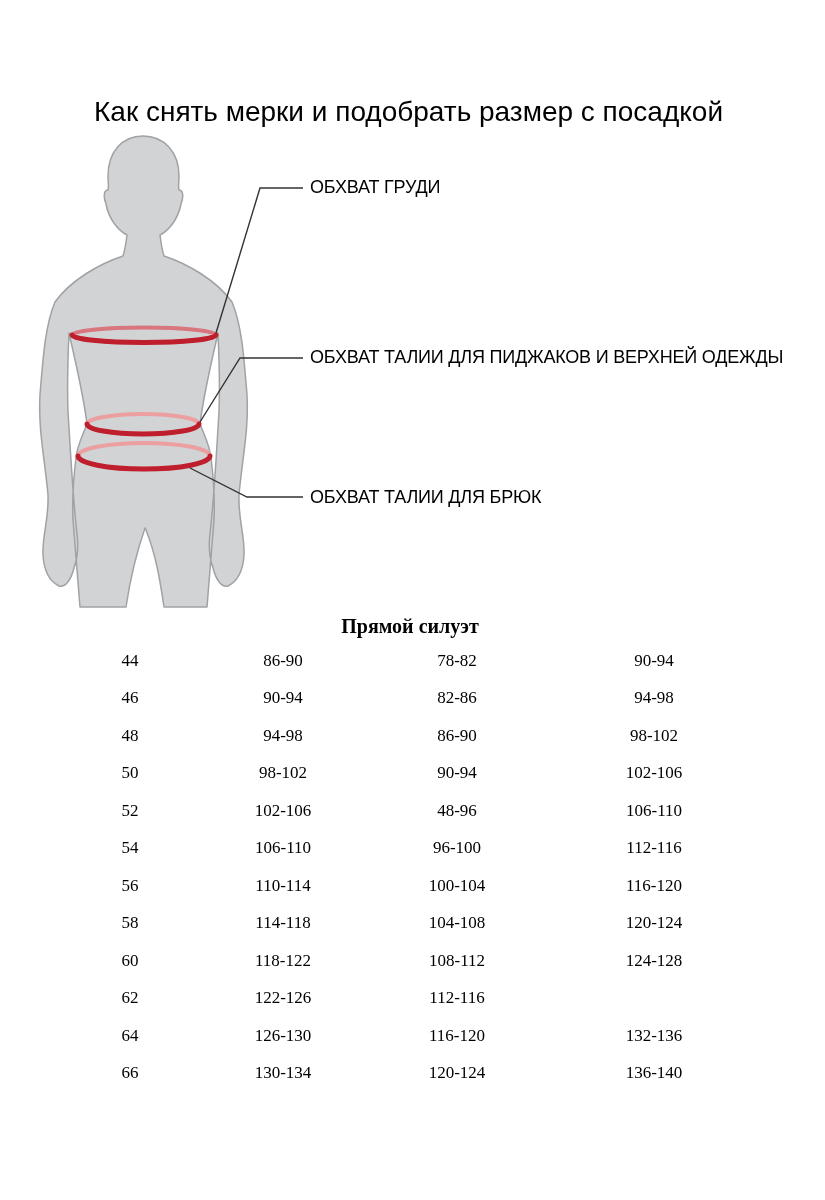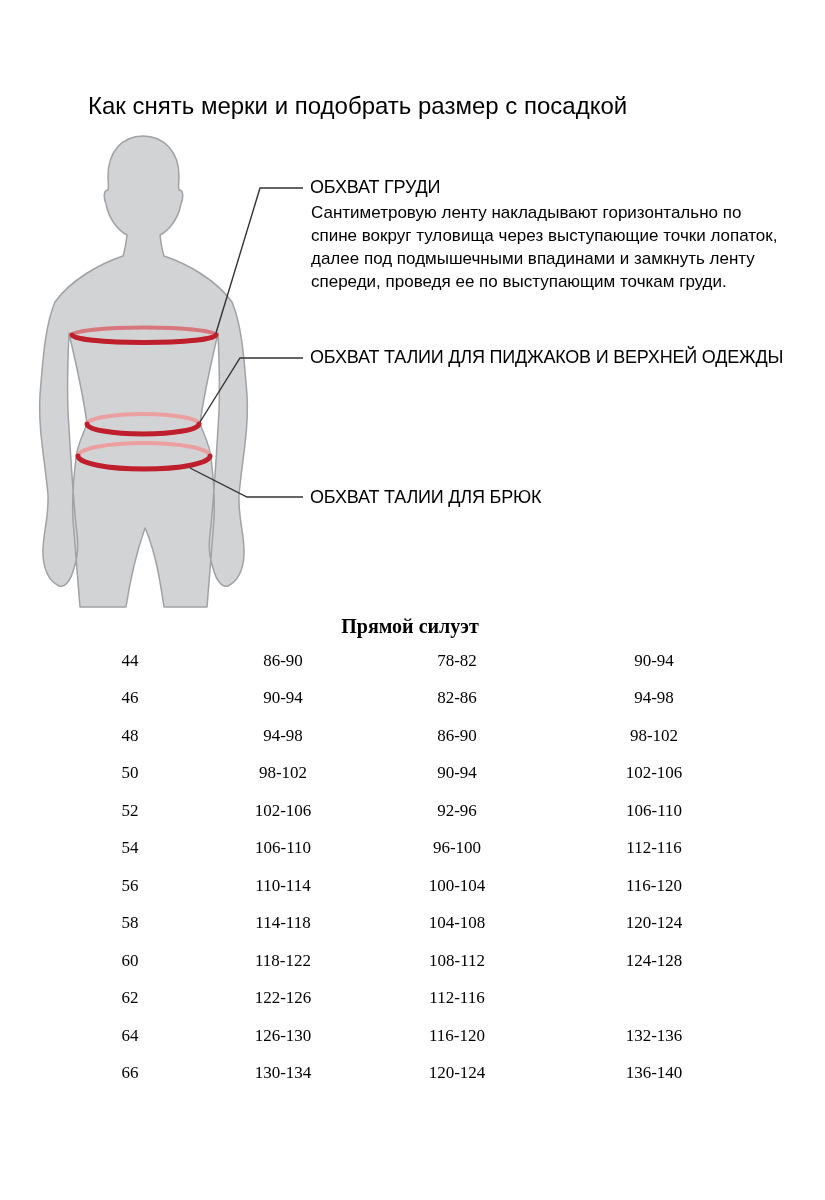--- a/index.html
+++ b/index.html
@@ -2,22 +2,22 @@
 <html><head>
 <meta charset="utf-8">
 <style>
   html,body{margin:0;padding:0;background:#ffffff;}
   .page{
     position:relative;width:825px;height:1200px;background:#ffffff;
     font-family:"Liberation Sans","DejaVu Sans",sans-serif;color:#000;
     overflow:hidden;
   }
   .page-title{
-    position:absolute;left:78px;top:81px;margin:10px;
-    font-size:24px;font-weight:400;line-height:30px;white-space:nowrap;
+    position:absolute;left:78px;top:81px;margin:16px;
+    font-size:28px;font-weight:400;line-height:30px;white-space:nowrap;
   }
   .figure-wrap{position:absolute;left:0;top:130px;width:310px;height:480px;}
   .measure-heading{
     position:absolute;left:310px;margin:0;
     font-size:18px;font-weight:400;letter-spacing:-0.2px;line-height:20px;white-space:nowrap;
   }
   .measure-desc{
     position:absolute;left:311px;margin:0;
     font-size:17px;font-weight:400;line-height:23px;white-space:pre-line;
   }
@@ -105,24 +105,20 @@
         <path d="M 78 326 A 66 13 0 0 0 210 326" fill="none" stroke="#bf1f2c" stroke-width="5" stroke-linecap="round"></path>
       </g>
 
       <path d="M 216 203 L 260 58 L 303 58" fill="none" stroke="#333333" stroke-width="1.4"></path>
       <path d="M 200 292 L 240 228 L 303 228" fill="none" stroke="#333333" stroke-width="1.4"></path>
       <path d="M 190 338 L 247 367 L 303 367" fill="none" stroke="#333333" stroke-width="1.4"></path>
     </svg>
   </div>
 
   <h2 class="measure-heading h-chest">ОБХВАТ ГРУДИ</h2>
-  <p class="measure-desc d-chest">Сантиметровую ленту накладывают горизонтально по
-спине вокруг туловища через выступающие точки лопаток,
-далее под подмышечными впадинами и замкнуть ленту
-спереди, проведя ее по выступающим точкам груди.</p>
 
   <h2 class="measure-heading h-waist">ОБХВАТ ТАЛИИ ДЛЯ ПИДЖАКОВ И ВЕРХНЕЙ ОДЕЖДЫ</h2>
 
   <h2 class="measure-heading h-trouser">ОБХВАТ ТАЛИИ ДЛЯ БРЮК</h2>
 
   <div class="size-table">
     <h3 class="table-title">Прямой силуэт</h3>
 
 
     <div class="tbody">
@@ -146,21 +142,21 @@
         </div>
         <div class="trow">
           <div class="tcell">50</div>
           <div class="tcell">98-102</div>
           <div class="tcell">90-94</div>
           <div class="tcell">102-106</div>
         </div>
         <div class="trow">
           <div class="tcell">52</div>
           <div class="tcell">102-106</div>
-          <div class="tcell">92-96</div>
+          <div class="tcell">48-96</div>
           <div class="tcell">106-110</div>
         </div>
         <div class="trow">
           <div class="tcell">54</div>
           <div class="tcell">106-110</div>
           <div class="tcell">96-100</div>
           <div class="tcell">112-116</div>
         </div>
         <div class="trow">
           <div class="tcell">56</div>

